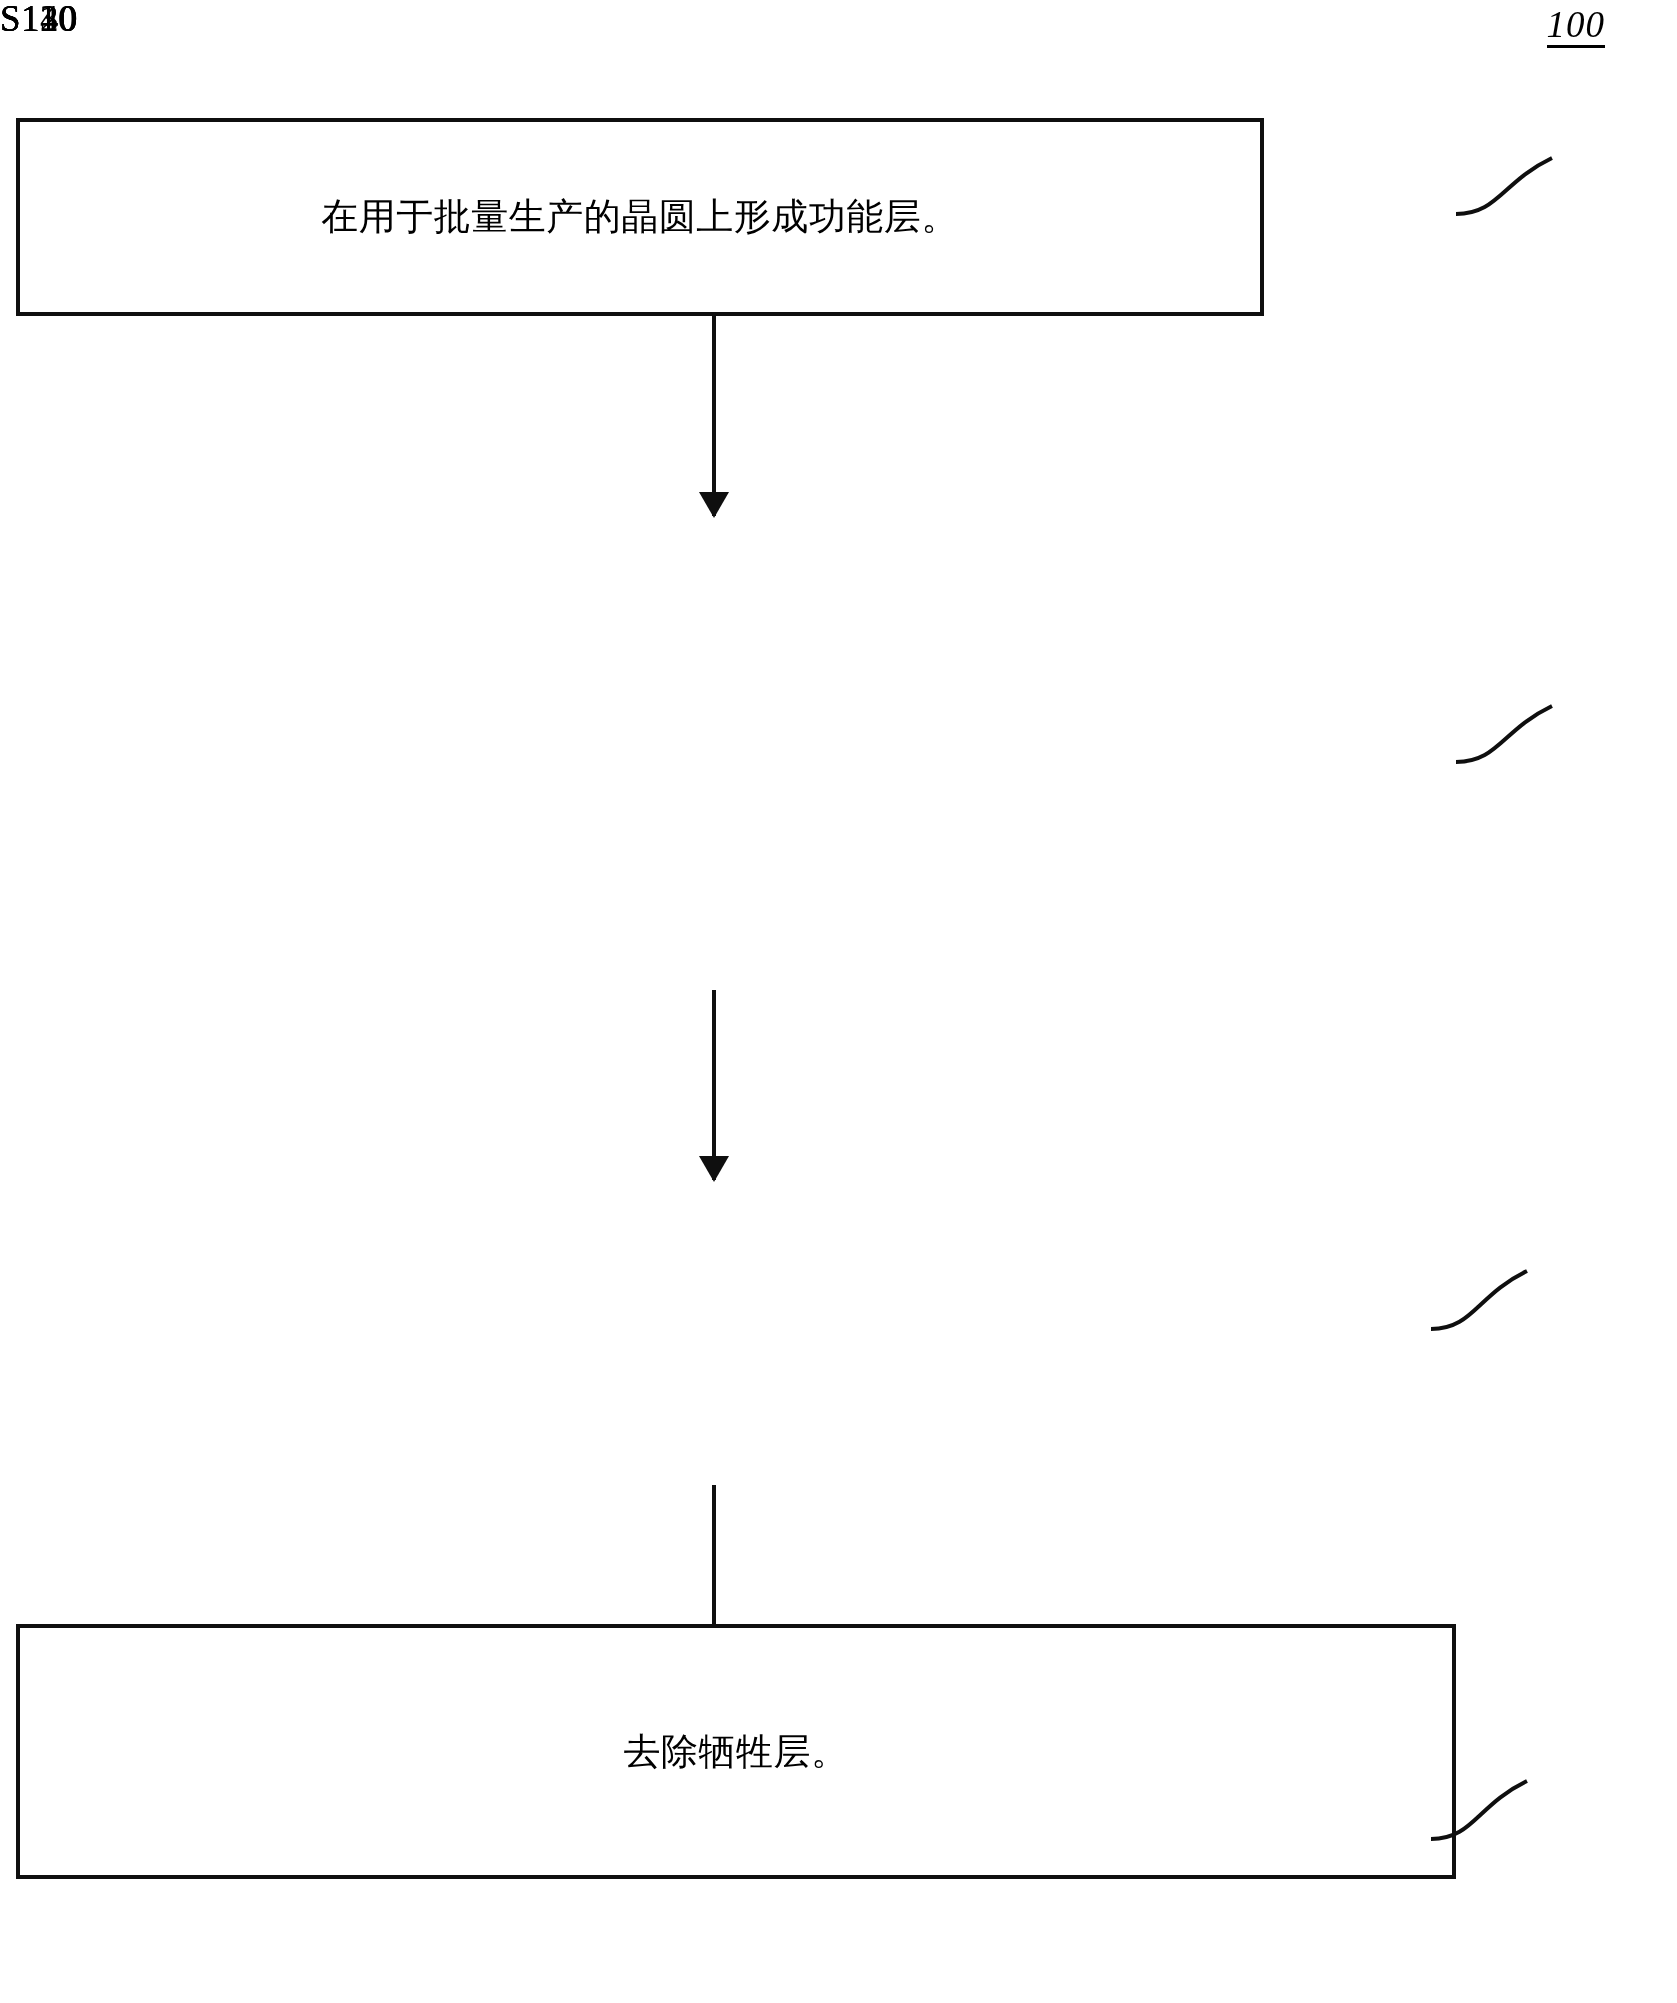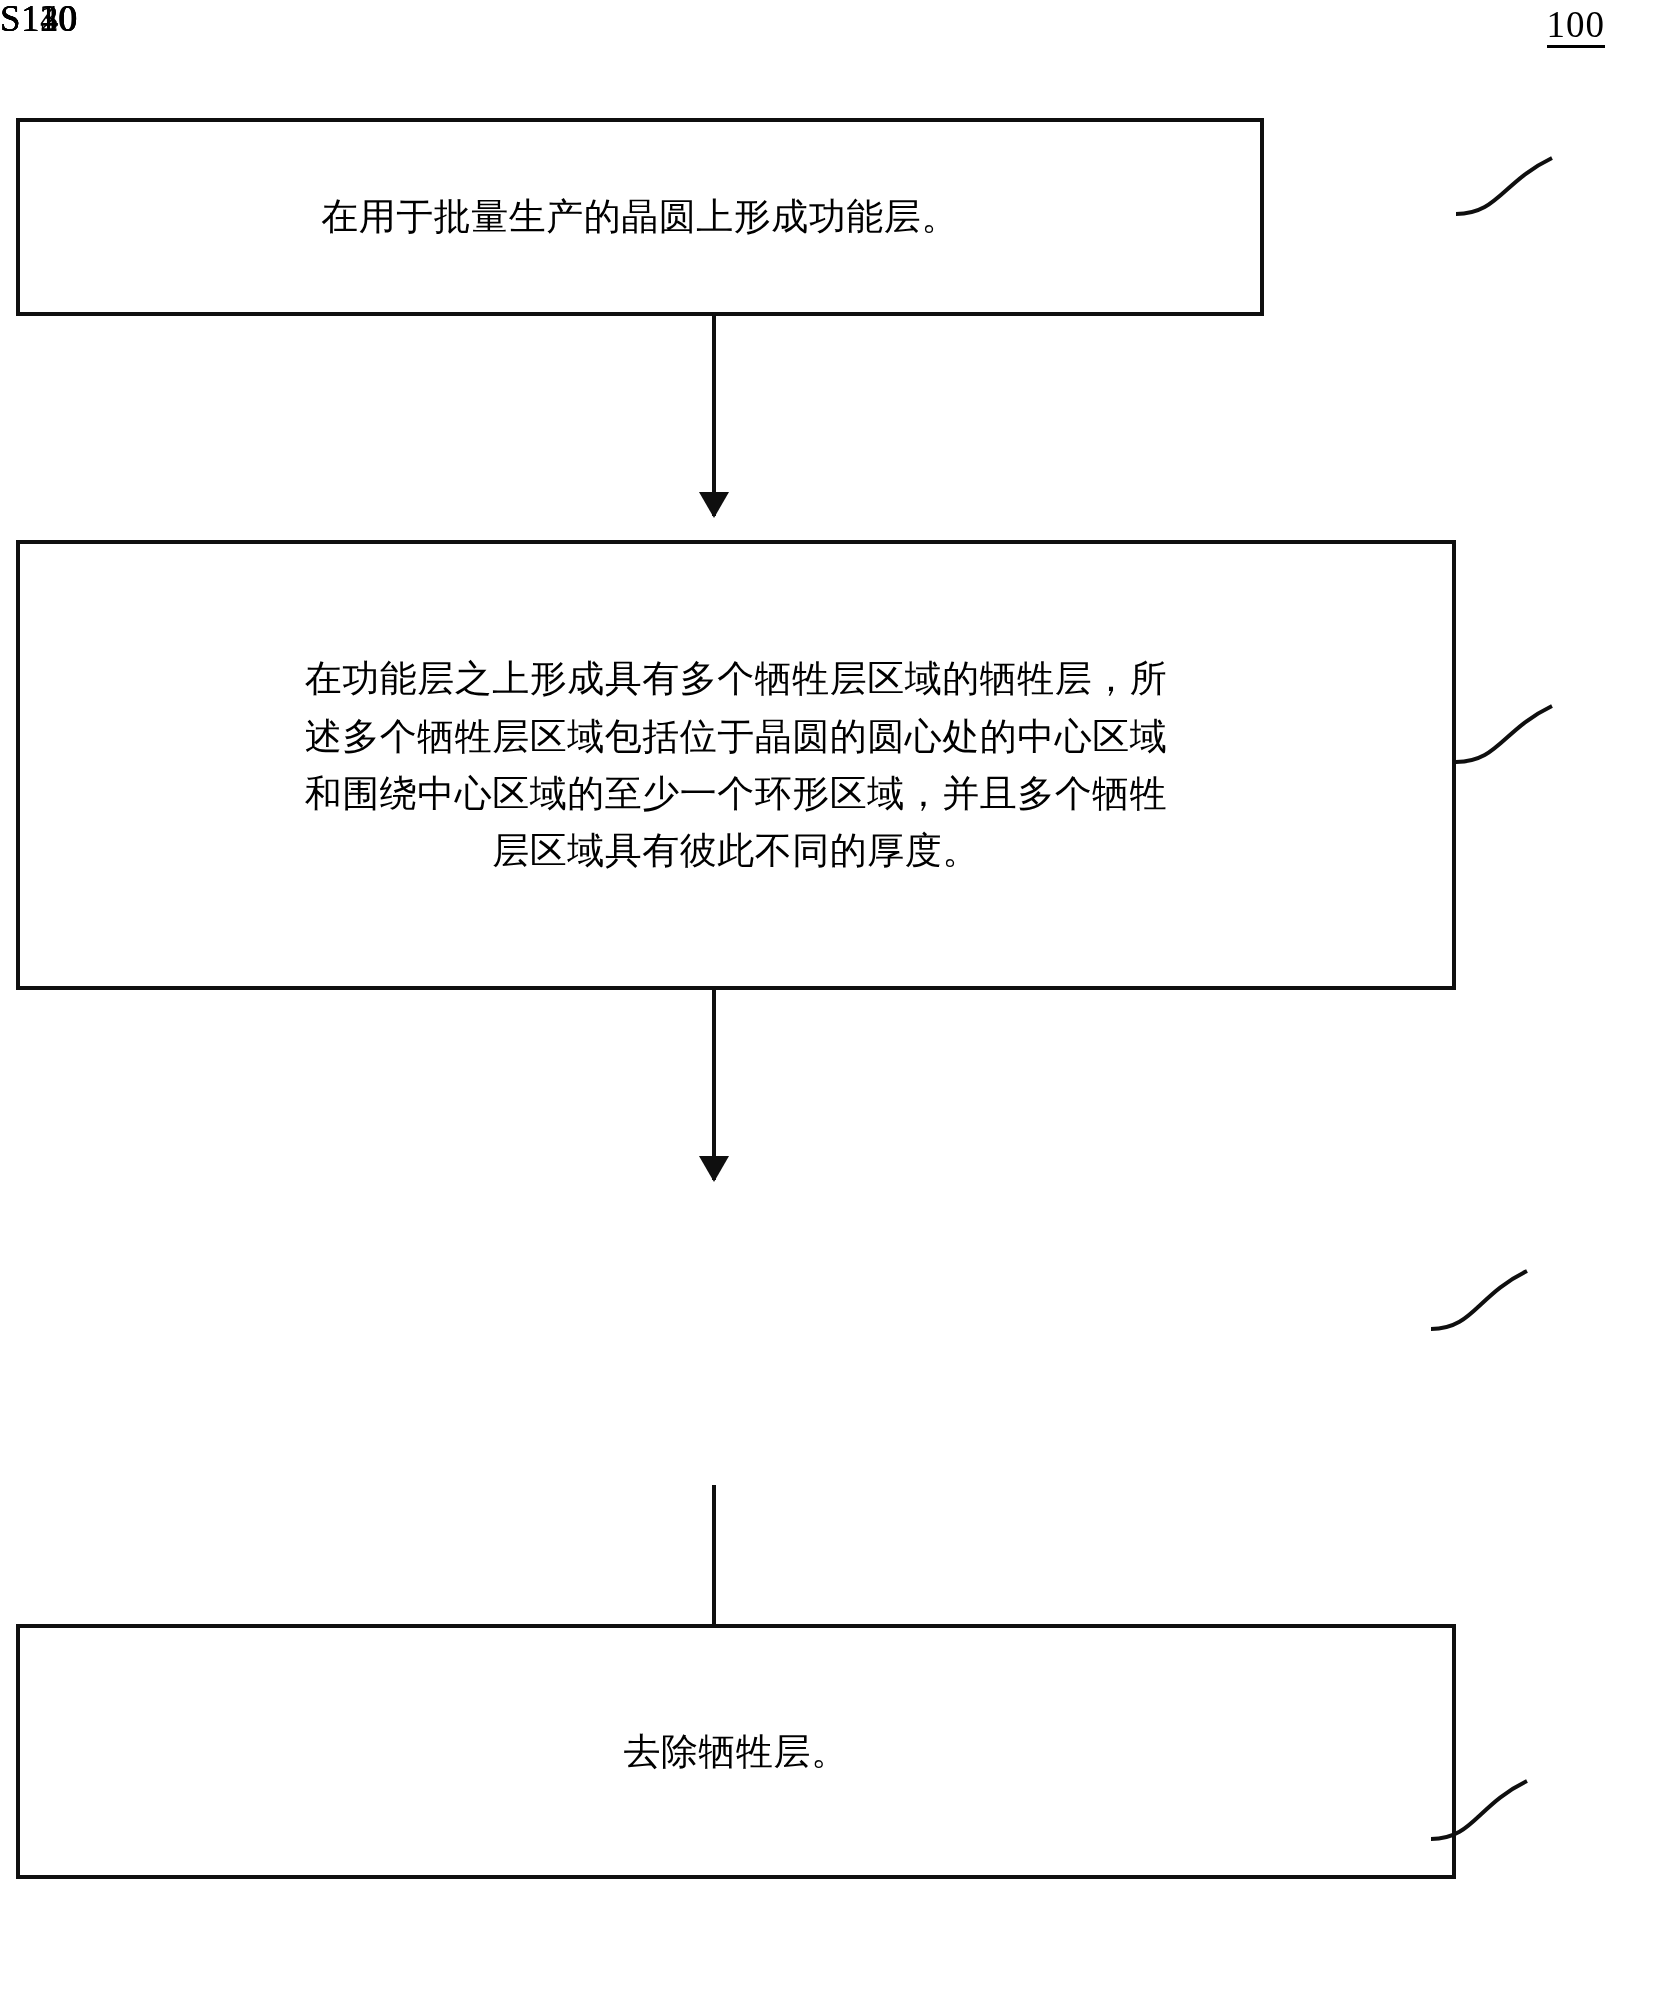--- a/index.html
+++ b/index.html
@@ -27,20 +27,21 @@
   
   .fig-number {
     position: absolute;
     right: 72px;
     top: 6px;
     font-size: 37px;
     line-height: 1;
     letter-spacing: 1px;
     border-bottom: 3px solid #000;
     padding-bottom: 2px;
+    font-style: italic;
   }
 
   
   .step-box {
     position: absolute;
     box-sizing: border-box;
     border: 4px solid #0f0f0f;
     background: #ffffff;
     display: flex;
     align-items: center;
@@ -116,26 +117,20 @@
   </div>
   <div class="leader" style="left:1440px; top:130px; width:130px; height:90px;">
     <svg width="130" height="90" viewBox="0 0 130 90">
       <path d="M16 84 C 58 84, 62 52, 112 28" stroke="#0f0f0f" stroke-width="4" fill="none"></path>
     </svg>
   </div>
   <div class="step-ref">S110</div>
 
   <div class="arrow" id="arrow-1"></div>
 
-  <div class="step-box" id="box-s120">
-    <div class="step-text justify">在功能层之上形成具有多个牺牲层区域的牺牲层，所
-述多个牺牲层区域包括位于晶圆的圆心处的中心区域
-和围绕中心区域的至少一个环形区域，并且多个牺牲
-层区域具有彼此不同的厚度。</div>
-  </div>
   <div class="leader" style="left:1440px; top:678px; width:130px; height:90px;">
     <svg width="130" height="90" viewBox="0 0 130 90">
       <path d="M16 84 C 58 84, 62 52, 112 28" stroke="#0f0f0f" stroke-width="4" fill="none"></path>
     </svg>
   </div>
   <div class="step-ref">S120</div>
 
   <div class="arrow" id="arrow-2"></div>
 
   <div class="leader" style="left:1415px; top:1245px; width:130px; height:90px;">

